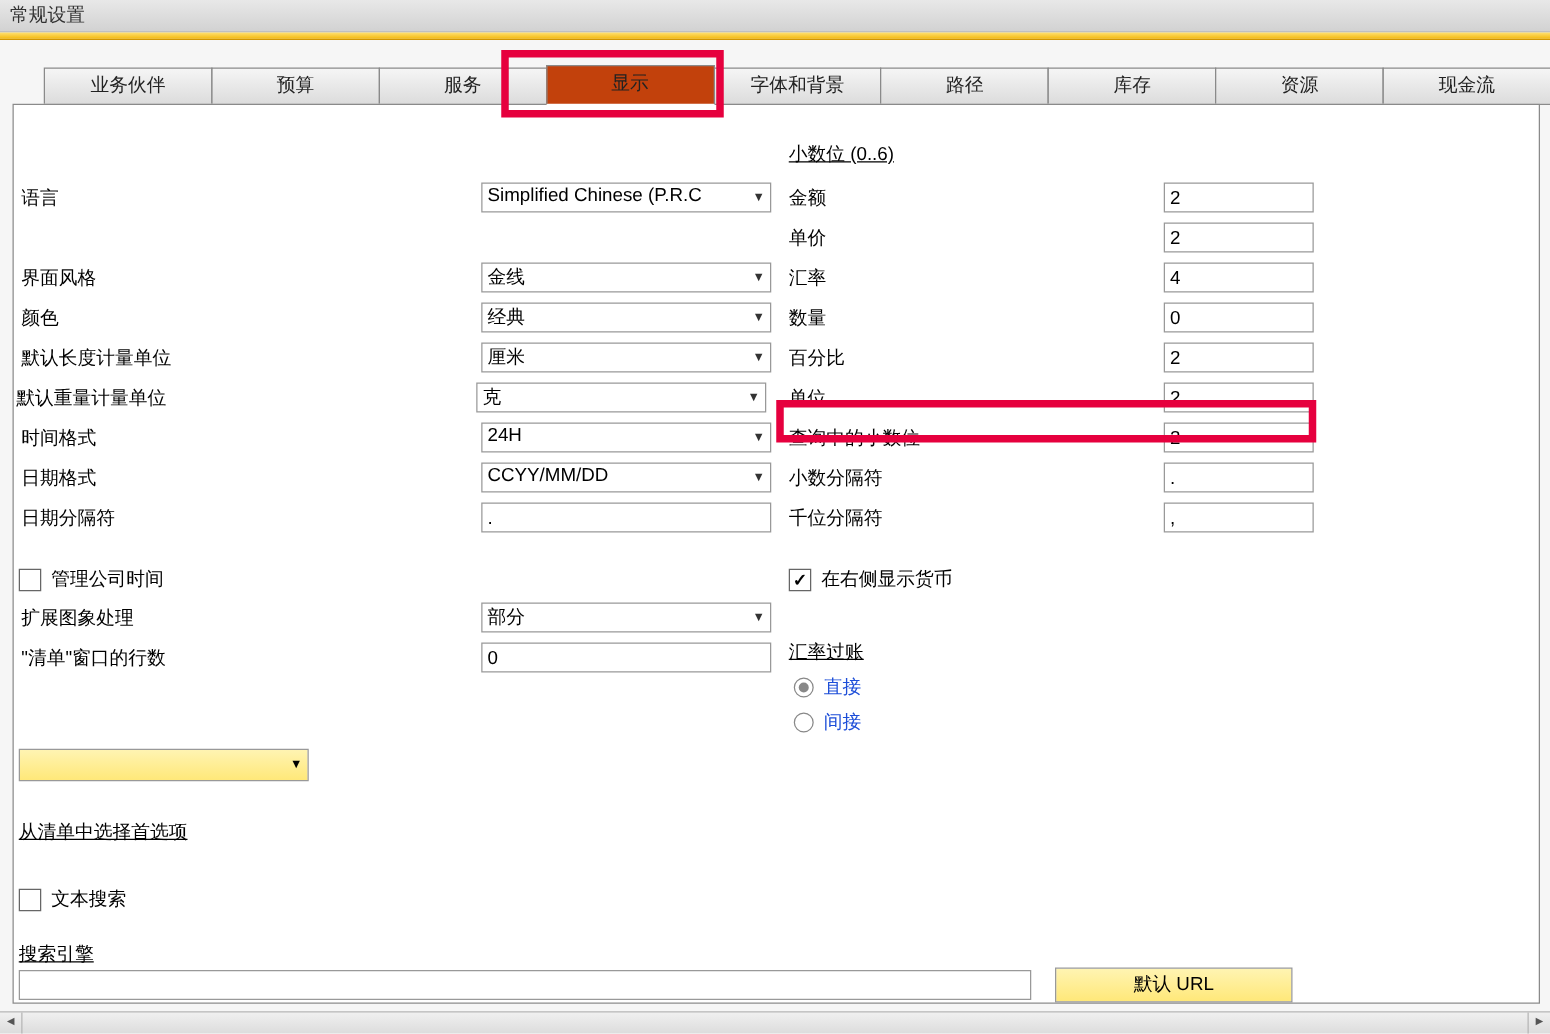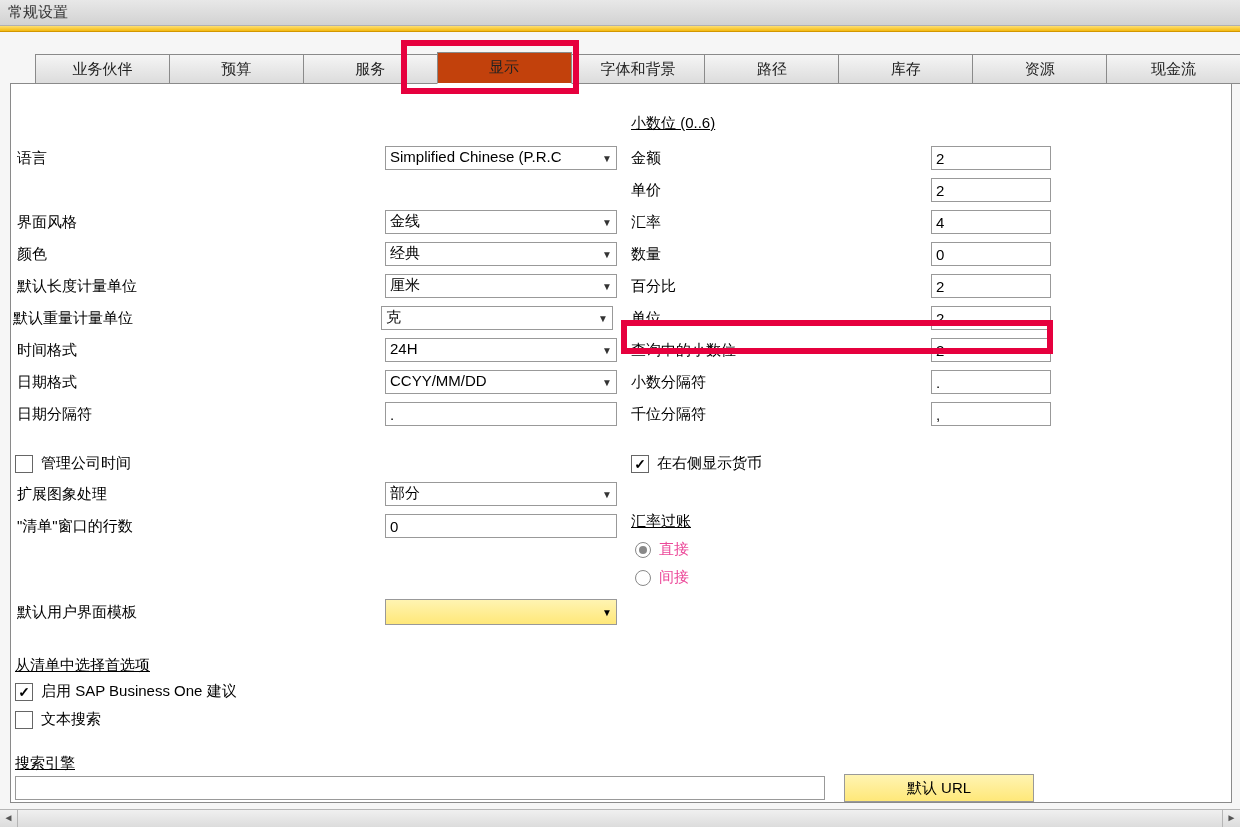--- a/index.html
+++ b/index.html
@@ -40,21 +40,21 @@
 
   .btn-default-url { position: absolute; left: 833px; top: 690px; width: 190px; height: 28px; background: linear-gradient(#fff4b2, #ffe879); border: 1px solid #999; text-align: center; line-height: 26px; font-size: 15px; }
 
   .searchbox { position: absolute; left: 4px; top: 692px; width: 810px; height: 24px; border: 1px solid #999; background: #fff; }
 
   .hscroll { position: absolute; left: 0; bottom: 0; width: 100%; height: 18px; background: linear-gradient(#f0f0f0, #dcdcdc); border-top: 1px solid #b5b5b5; }
   .hscroll .larrow, .hscroll .rarrow { position: absolute; top: 0; width: 18px; height: 18px; text-align: center; line-height: 16px; font-size: 10px; color: #555; }
   .hscroll .larrow { left: 0; border-right: 1px solid #b5b5b5; }
   .hscroll .rarrow { right: 0; border-left: 1px solid #b5b5b5; }
 
-  .muted { color: #ec4899; }
+  .muted { color: #1d4ed8; }
 </style>
 </head>
 <body>
 
 <div class="window">
 
   <div class="titlebar">
     <span>常规设置</span>
   </div>
   <div class="yellow-strip"></div>
@@ -122,32 +122,27 @@
       <span class="lbl">扩展图象处理</span>
       <div class="combo"><span>部分</span><span class="arrow">▼</span></div>
     </div>
 
     <div class="formrow" style="left:4px; top:430px;">
       <span class="lbl">"清单"窗口的行数</span>
       <input class="txt" value="0" style="">
     </div>
 
     <div class="formrow" style="left:4px; top:516px;">
-      <span class="lbl">默认用户界面模板</span>
       <div class="ui-template-combo">
           <span class="arrow">▼</span>
         </div>
     </div>
 
     <div style="position:absolute; left:4px; top:572px;" class="under">从清单中选择首选项</div>
 
-    <div class="chkrow" style="left:4px; top:598px;">
-      <span class="chkbox checked"></span>
-      <span>启用 SAP Business One 建议</span>
-    </div>
     <div class="chkrow" style="left:4px; top:626px;">
       <span class="chkbox"></span>
       <span>文本搜索</span>
     </div>
 
     <div style="position:absolute; left:4px; top:670px;" class="under">搜索引擎</div>
     <div class="searchbox"></div>
     <div class="btn-default-url"><span>默认 URL</span></div>
 
     <div style="position:absolute; left:620px; top:30px;" class="link">小数位 (0..6)</div>

